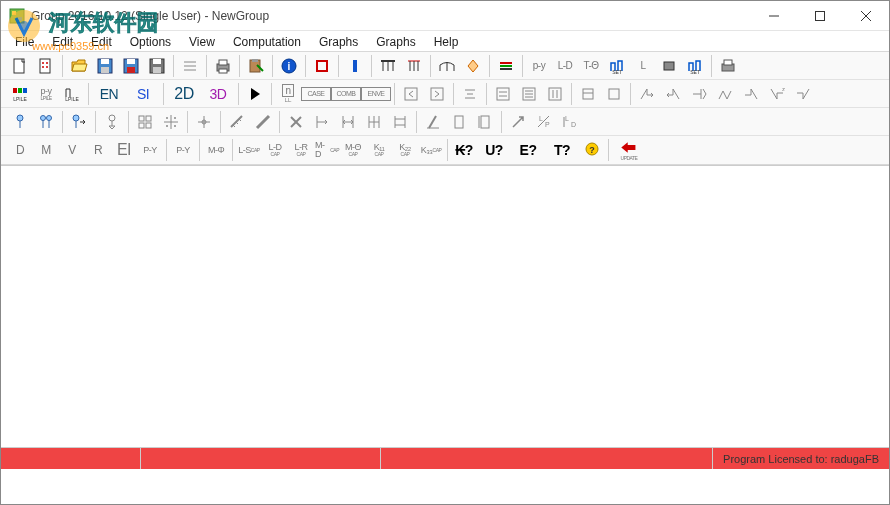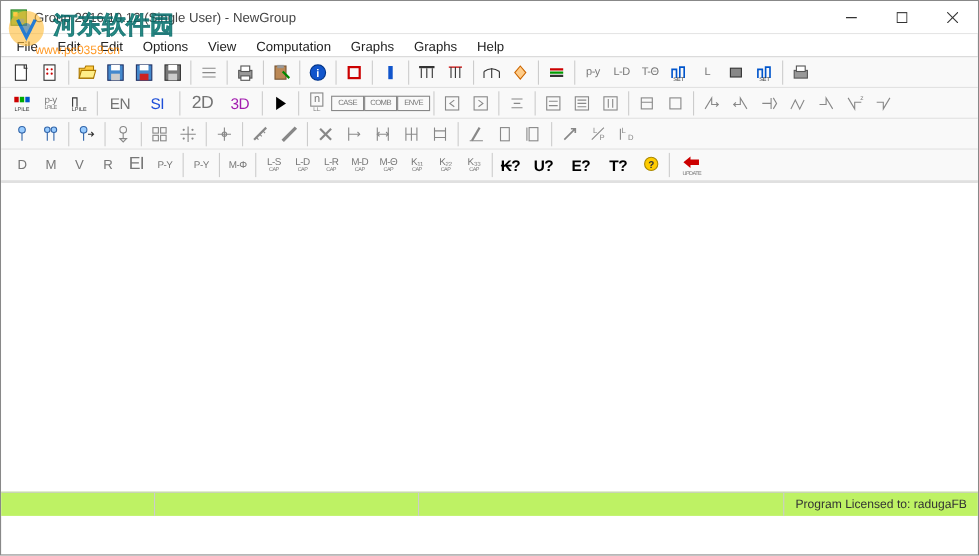--- a/index.html
+++ b/index.html
@@ -11,25 +11,25 @@
 .winbtn { width: 46px; height: 30px; display: flex; align-items: center; justify-content: center; cursor: pointer; }
 .winbtn svg { width: 10px; height: 10px; }
 .menubar { height: 20px; display: flex; align-items: flex-end; padding: 0 6px; gap: 2px; font-size: 12px; color: #222; }
 .menubar .menuitem { padding: 2px 8px; cursor: default; }
 .toolbars { border-top: 1px solid #d8d8d8; border-bottom: 1px solid #d8d8d8; background: #f9f9f9; }
 .toolbar { height: 28px; display: flex; align-items: center; padding: 0 6px; gap: 0; border-bottom: 1px solid #e2e2e2; }
 .toolbar:last-child { border-bottom: none; }
 .tb { width: 26px; height: 24px; display: flex; align-items: center; justify-content: center; cursor: pointer; border: 1px solid transparent; flex-shrink: 0; }
 .tb svg { width: 18px; height: 18px; }
 .tb.txt { font-size: 10px; font-weight: normal; color: #777; letter-spacing: -0.5px; }
-.tb.txt.red { color: #737373; }
+.tb.txt.red { color: #0c4a6e; }
 .tb.wide { width: 34px; }
 .sep { width: 1px; height: 22px; background: #ccc; margin: 0 3px; flex-shrink: 0; }
 .workspace { height: 282px; background: #fff; border-top: 1px solid #ccc; }
-.statusbar { height: 22px; border-top: 1px solid #ccc; display: flex; align-items: center; font-size: 11px; color: #333; background: #bef264; }
+.statusbar { height: 22px; border-top: 1px solid #ccc; display: flex; align-items: center; font-size: 11px; color: #333; background: #ef4444; }
 .statusbar .cell { padding: 0 10px; height: 100%; display: flex; align-items: center; border-right: 1px solid #ccc; }
 .statusbar .cell.flex { flex: 1; }
 .statusbar .cell.right { border-right: none; margin-left: auto; }
 .watermark { position: absolute; top: 8px; left: 6px; pointer-events: none; opacity: 0.85; }
 .watermark .wm1 { font-size: 22px; font-weight: bold; color: #0a8; font-family: "SimHei", sans-serif; -webkit-text-stroke: 0.5px #066; }
 .watermark .wm2 { font-size: 11px; color: #f80; font-weight: normal; margin-top: -4px; margin-left: 26px; }
 .watermark .logo { display: inline-block; width: 36px; height: 36px; vertical-align: middle; margin-right: 2px; }
 </style>
 </head>
 <body>
@@ -528,49 +528,49 @@
   <div class="tb txt" style="font-size:12px">M</div>
   <div class="tb txt" style="font-size:12px">V</div>
   <div class="tb txt" style="font-size:12px">R</div>
   <div class="tb txt" style="font-size:16px">EI</div>
   <div class="tb txt" style="font-size:9px">P-Y</div>
   <div class="sep"></div>
   <div class="tb txt" style="font-size:9px">P-Y</div>
   <div class="sep"></div>
   <div class="tb txt" style="font-size:9px">M-Φ</div>
   <div class="sep"></div>
-  <div class="tb txt" style="flex-direction:column;line-height:1">
+  <div class="tb txt" style="flex-direction:row;line-height:1">
         <span style="font-size:9px">L-S</span>
         <span style="font-size:5px">CAP</span>
       </div>
   <div class="tb txt" style="flex-direction:column;line-height:1">
         <span style="font-size:9px">L-D</span>
         <span style="font-size:5px">CAP</span>
       </div>
   <div class="tb txt" style="flex-direction:column;line-height:1">
         <span style="font-size:9px">L-R</span>
         <span style="font-size:5px">CAP</span>
       </div>
-  <div class="tb txt" style="flex-direction:column;line-height:1">
+  <div class="tb txt" style="line-height:1">
         <span style="font-size:9px">M-D</span>
         <span style="font-size:5px">CAP</span>
       </div>
   <div class="tb txt" style="flex-direction:column;line-height:1">
         <span style="font-size:9px">M-Θ</span>
         <span style="font-size:5px">CAP</span>
       </div>
   <div class="tb txt" style="flex-direction:column;line-height:1">
         <span style="font-size:9px">K₁₁</span>
         <span style="font-size:5px">CAP</span>
       </div>
   <div class="tb txt" style="flex-direction:column;line-height:1">
         <span style="font-size:9px">K₂₂</span>
         <span style="font-size:5px">CAP</span>
       </div>
-  <div class="tb txt" style="flex-direction:column;line-height:1">
+  <div class="tb txt" style="flex-direction:row;line-height:1">
         <span style="font-size:9px">K₃₃</span>
         <span style="font-size:5px">CAP</span>
       </div>
   <div class="sep"></div>
   <div class="tb txt" style="font-size:14px;color:#000;font-weight:bold">₭?</div>
   <div class="tb txt wide" style="font-size:14px;color:#000;font-weight:bold">U?</div>
   <div class="tb txt wide" style="font-size:14px;color:#000;font-weight:bold">E?</div>
   <div class="tb txt wide" style="font-size:14px;color:#000;font-weight:bold">T?</div>
   <div class="tb">
         <svg viewBox="0 0 18 18">

